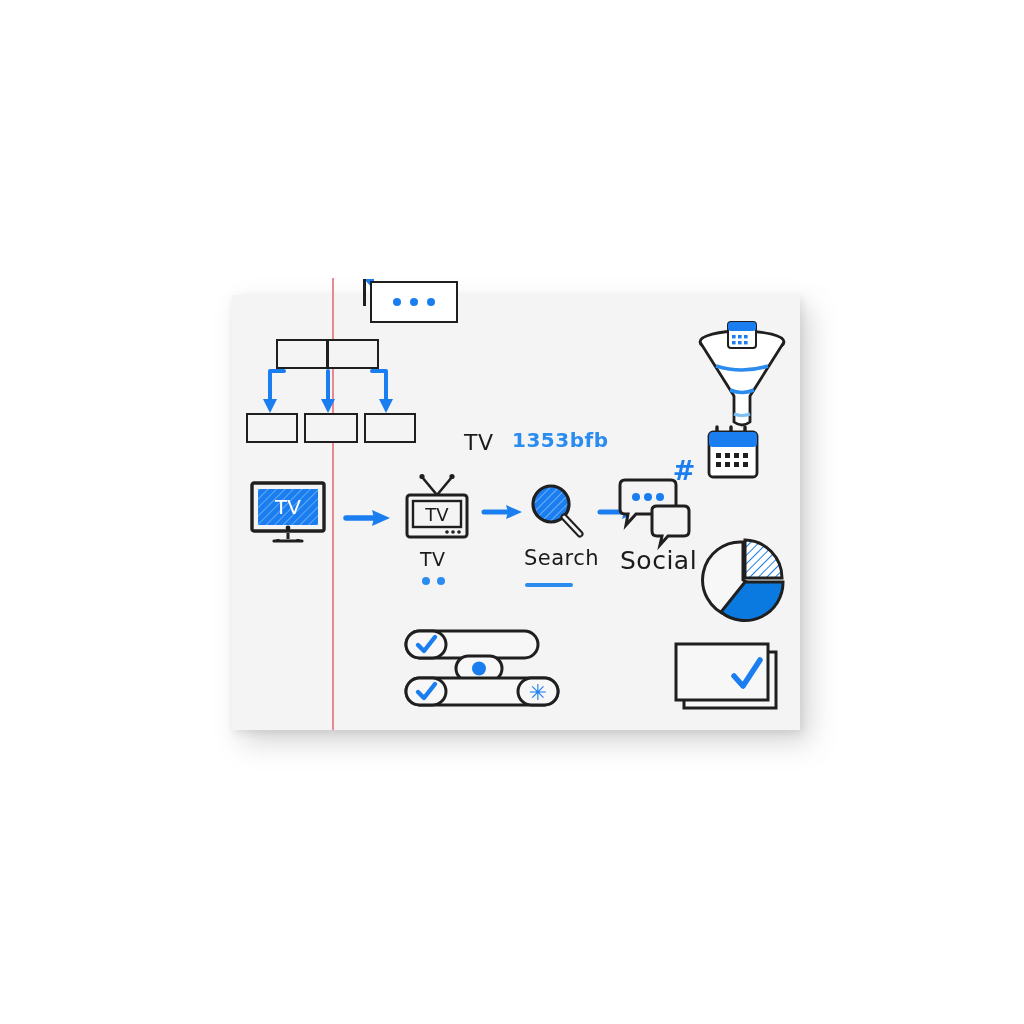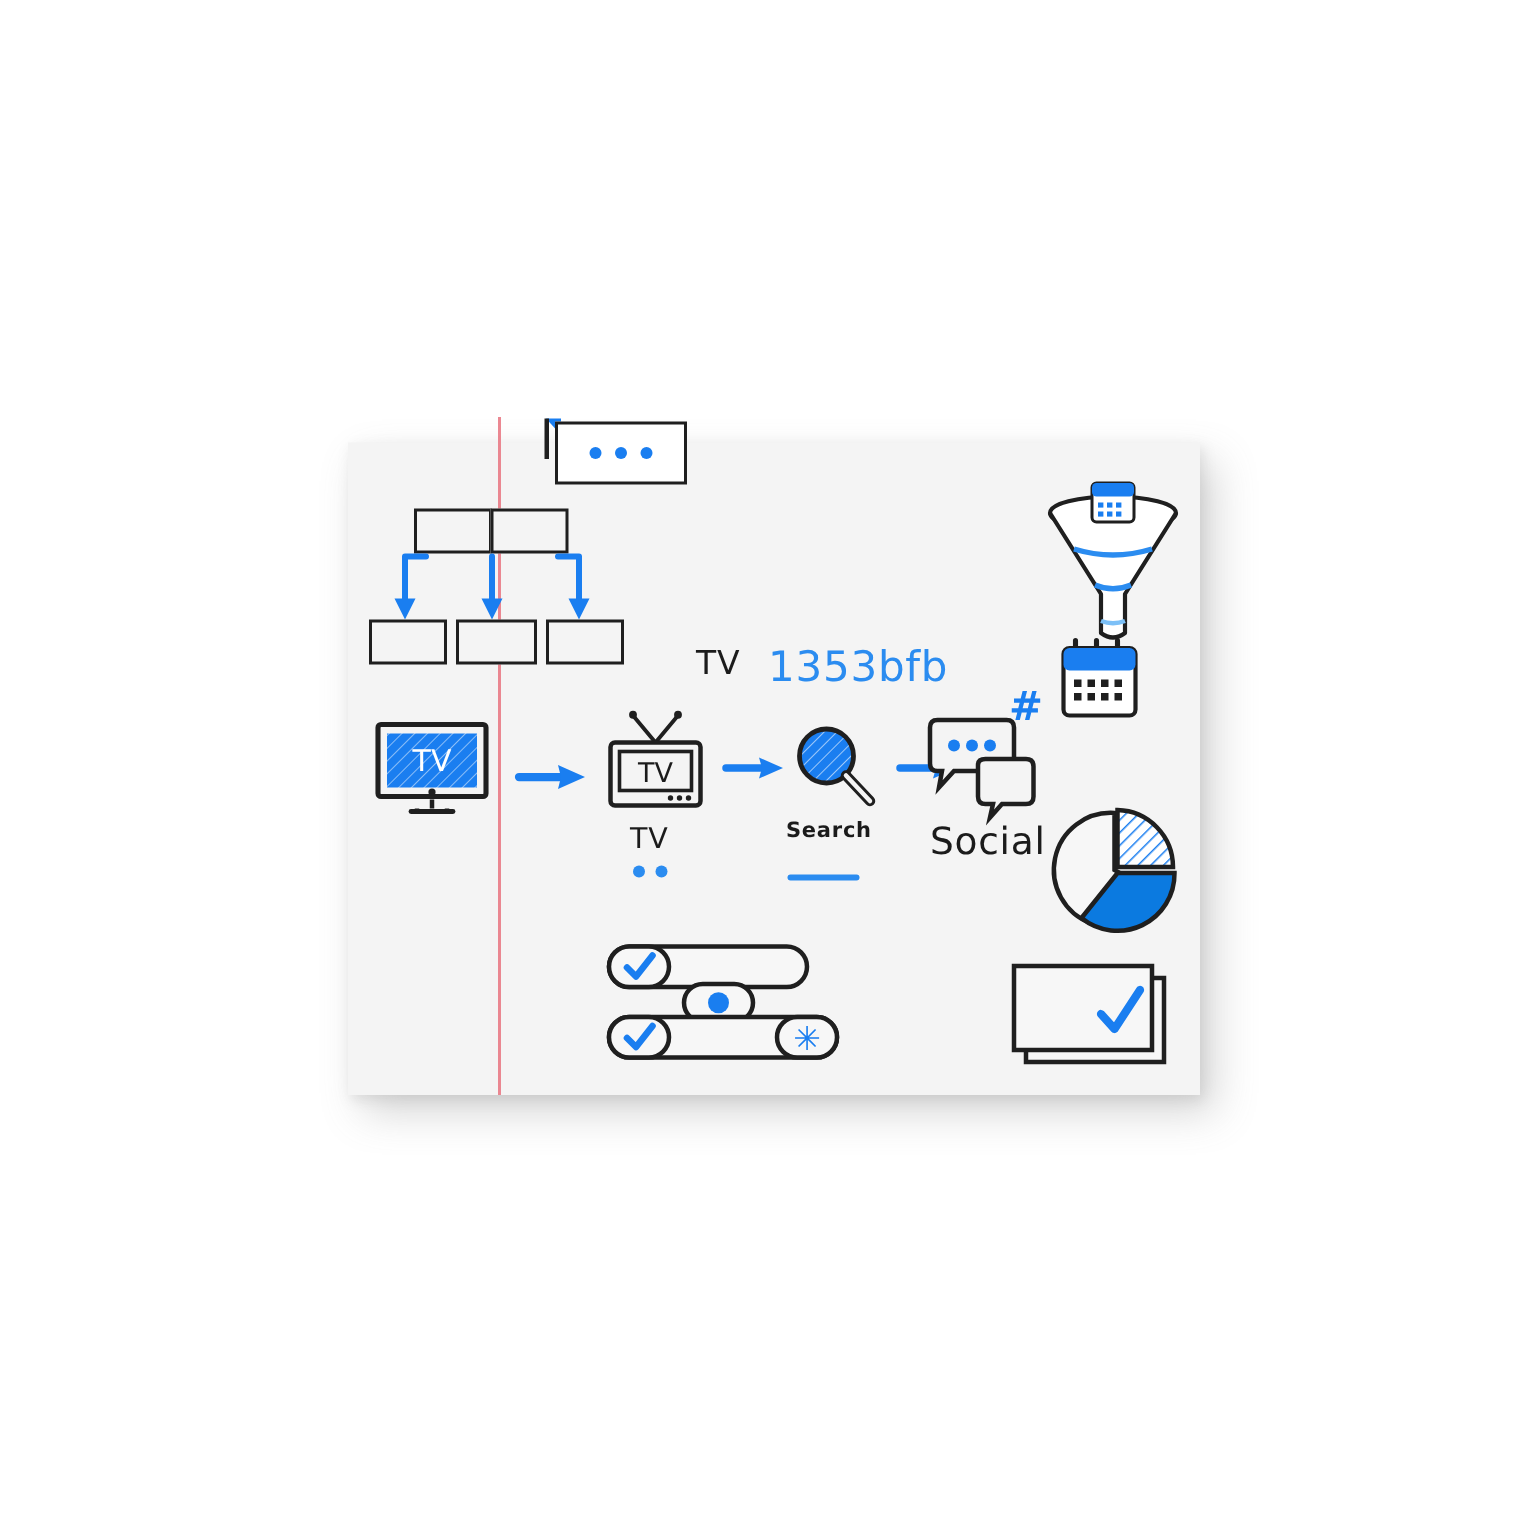--- a/index.html
+++ b/index.html
@@ -146,21 +146,21 @@
         <path d="M 76 48 L 69 34 L 83 34 Z"></path>
         <path d="M 134 48 L 127 34 L 141 34 Z"></path>
       </g>
     </svg>
 
     <div class="fbox" style="left:14px; top:118px; width:52px; height:30px;"></div>
     <div class="fbox" style="left:72px; top:118px; width:54px; height:30px;"></div>
     <div class="fbox" style="left:132px; top:118px; width:52px; height:30px;"></div>
 
     <div class="abs lbl hand dark" style="left:232px; top:135px; font-size:22px;">TV</div>
-    <div class="abs lbl hand blue" style="left:280px; top:133px; font-size:28px; font-weight:400;">1353bfb</div>
+    <div class="abs lbl hand blue" style="left:280px; top:133px; font-size:20px; font-weight:700;">1353bfb</div>
 
     <svg class="abs" style="left:18px; top:186px;" width="80" height="66" viewBox="0 0 80 66">
       <defs>
         <pattern id="hatchA" width="6" height="6" patternUnits="userSpaceOnUse" patternTransform="rotate(45)">
           <rect width="6" height="6" fill="#1a7ef0"></rect>
           <line x1="0" y1="0" x2="0" y2="6" stroke="#ffffff" stroke-width="1.2" opacity=".55"></line>
         </pattern>
       </defs>
       <rect x="2" y="2" width="72" height="48" rx="2" fill="#f4f4f4" stroke="#1f1f1f" stroke-width="3.4"></rect>
       <rect x="8" y="8" width="60" height="36" fill="url(#hatchA)"></rect>
@@ -205,21 +205,21 @@
           <rect width="6" height="6" fill="#1a7ef0"></rect>
           <line x1="0" y1="0" x2="0" y2="6" stroke="#ffffff" stroke-width="1.3" opacity=".6"></line>
         </pattern>
       </defs>
       <circle cx="27" cy="25" r="18" fill="url(#hatchB)"></circle>
       <circle cx="27" cy="25" r="18" fill="none" stroke="#1f1f1f" stroke-width="3.2"></circle>
       <path d="M 40 38 L 56 55" stroke="#1f1f1f" stroke-width="7" stroke-linecap="round"></path>
       <path d="M 40 38 L 56 55" stroke="#f4f4f4" stroke-width="3" stroke-linecap="round"></path>
     </svg>
 
-    <div class="abs lbl hand dark" style="left:292px; top:251px; font-size:14px;font-weight:bold;">Search</div>
+    <div class="abs lbl hand dark" style="left:292px; top:251px; font-size:21px;">Search</div>
     <div class="underline-bar" style="left:293px; top:288px; width:48px;"></div>
 
     <svg class="abs" style="left:366px; top:207px;" width="42" height="20" viewBox="0 0 42 20">
       <path d="M 2 10 L 27 10" stroke="#1a7ef0" stroke-width="5" stroke-linecap="round"></path>
       <path d="M 40 10 L 24 3 L 26 10 L 24 17 Z" fill="#1a7ef0"></path>
     </svg>
 
     <svg class="abs" style="left:384px; top:172px;" width="80" height="80" viewBox="0 0 80 80">
       <path d="M 4 18 Q 4 13 9 13 L 55 13 Q 60 13 60 18 L 60 42 Q 60 47 55 47 L 20 47 L 10 58 L 12 47 L 9 47 Q 4 47 4 42 Z" fill="#f4f4f4" stroke="#1f1f1f" stroke-width="3"></path>
       <circle cx="20" cy="30" r="4" fill="#1a7ef0"></circle>

